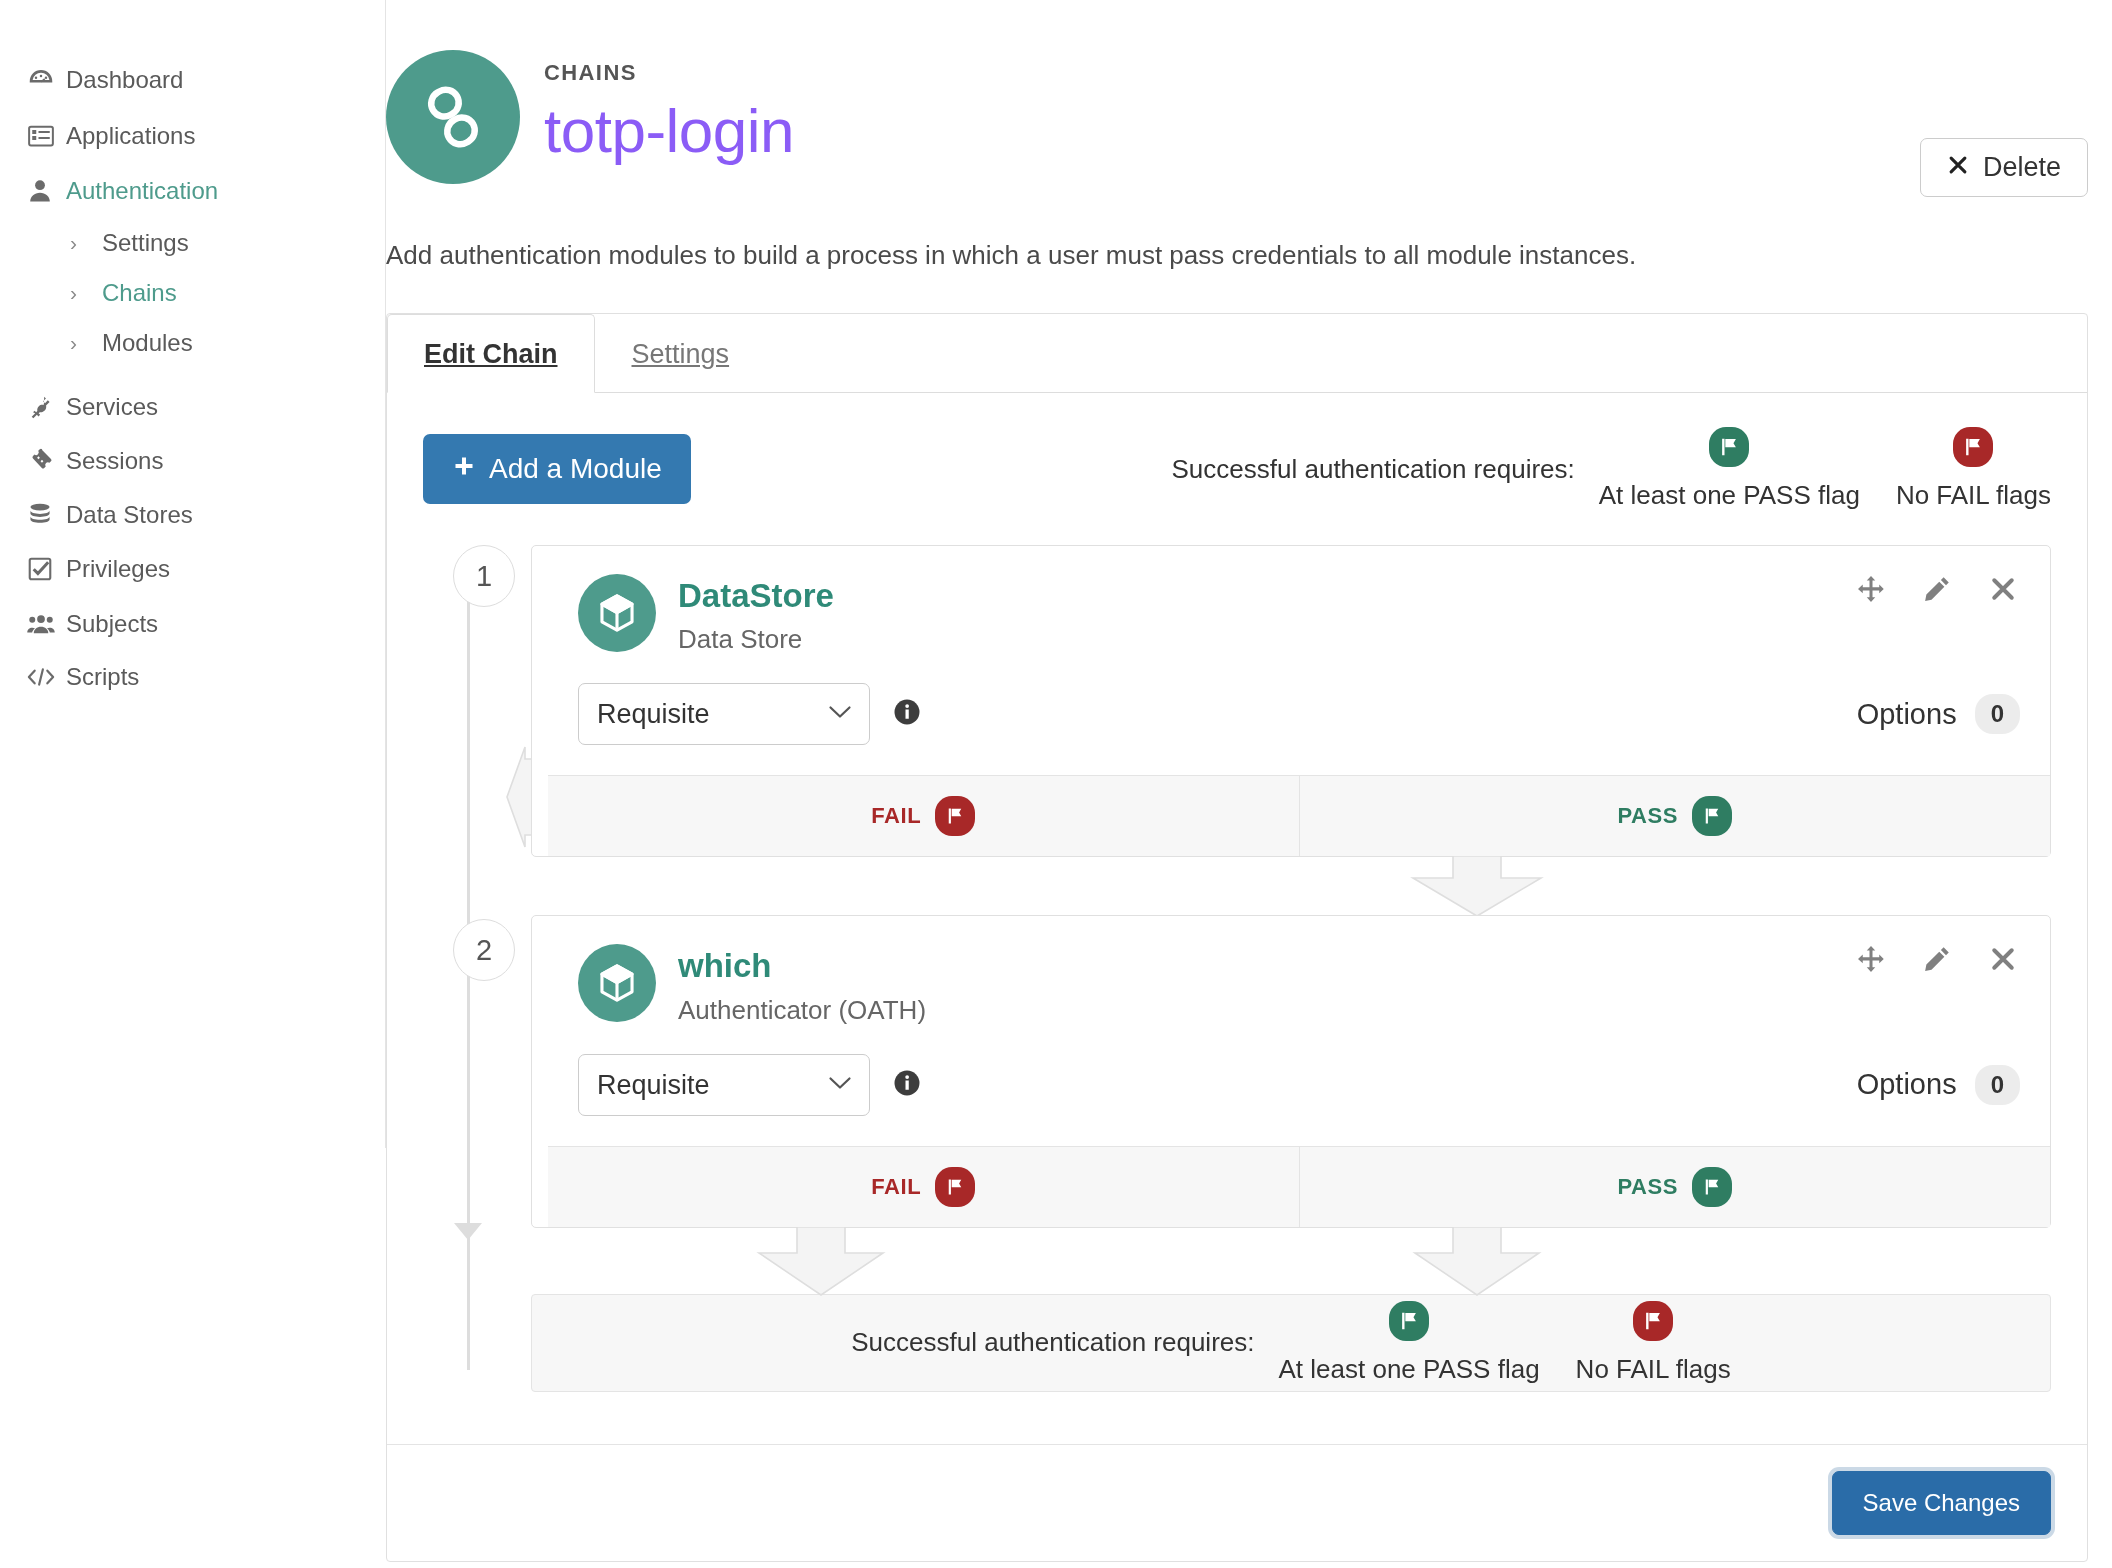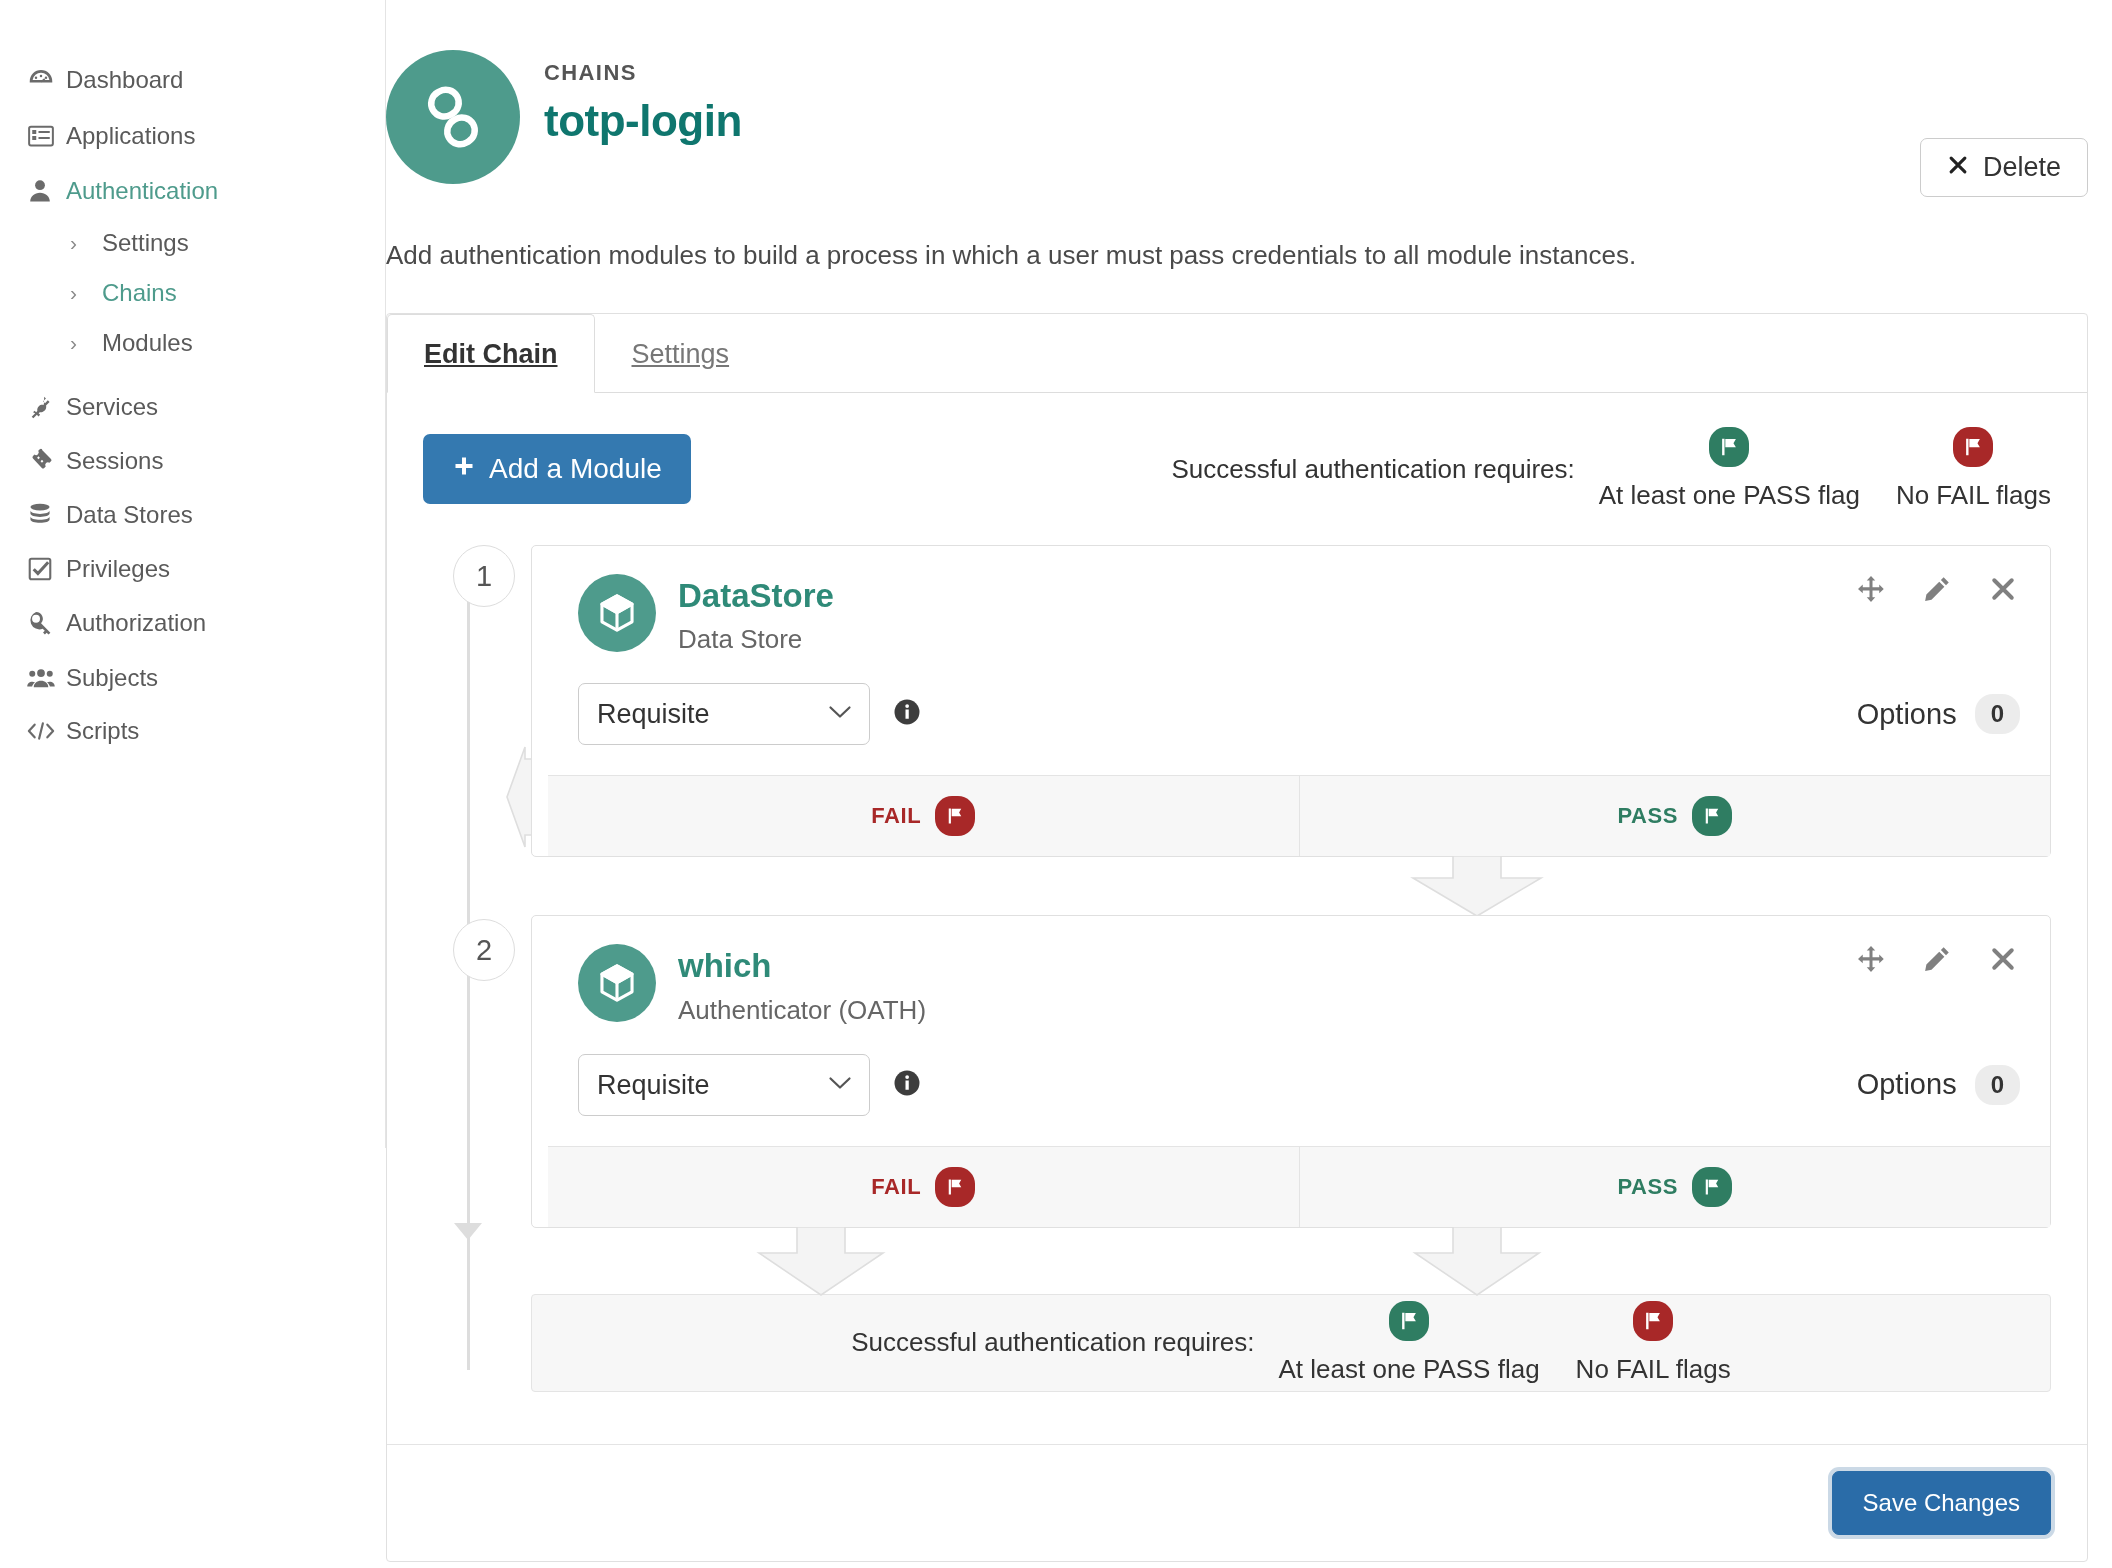--- a/index.html
+++ b/index.html
@@ -50,21 +50,21 @@
     background:#4e9b8c; flex:0 0 134px;
     display:flex; align-items:center; justify-content:center;
     margin-top:6px;
   }
   .head-text { margin-left:24px; padding-top:18px; }
   .eyebrow {
     font-size:22px; font-weight:bold; letter-spacing:1.4px;
     color:#555; text-transform:uppercase; line-height:1;
   }
   .page-title {
-    font-size:44px; font-weight:700; color:#0f766e;
+    font-size:62px; font-weight:400; color:#8b5cf6;
     margin-top:14px; line-height:1.05; letter-spacing:-0.5px;
   }
   .delete-btn {
     position:absolute; right:24px; top:138px;
     border:1px solid #ccc; border-radius:7px; background:#fff;
     font-size:27px; color:#333; padding:13px 26px;
     display:flex; align-items:center; gap:14px; cursor:pointer;
     font-family:"Liberation Sans", sans-serif;
   }
   .desc { font-size:26px; color:#4a4a4a; margin:56px 0 0 0; }
@@ -252,28 +252,20 @@
     <div class="nav-item">
       <span class="ico">
         <svg width="28" height="28" viewBox="0 0 24 24" fill="none" stroke="#6b6b6b" stroke-width="1.8">
             <rect x="3.2" y="3.2" width="17.6" height="17.6" rx="1.5"></rect>
             <path d="M6.6 12.2l3.6 3.6L19 6.2" stroke-width="2.6"></path>
           </svg>
       </span>
       <span class="label">Privileges</span>
     </div>
 
-    <div class="nav-item">
-      <span class="ico">
-        <svg width="28" height="28" viewBox="0 0 24 24" fill="#6b6b6b">
-            <path d="M8.6 2.6a5.8 5.8 0 014.3 9.7l8 8-1.6 1.6-1.6-1.6-1.5 1.5-1.6-1.6 1.5-1.5-1.8-1.8A5.8 5.8 0 118.6 2.6zm0 2.4a3.4 3.4 0 100 6.8 3.4 3.4 0 000-6.8z"></path>
-          </svg>
-      </span>
-      <span class="label">Authorization</span>
-    </div>
 
     <div class="nav-item">
       <span class="ico">
         <svg width="30" height="30" viewBox="0 0 24 24" fill="#6b6b6b">
             <circle cx="12" cy="8" r="3.1"></circle>
             <circle cx="5" cy="8.6" r="2.4"></circle>
             <circle cx="19" cy="8.6" r="2.4"></circle>
             <path d="M6.2 19.4c0-3.2 2.6-5.2 5.8-5.2s5.8 2 5.8 5.2z"></path>
             <path d="M1 18.8c0-2.4 1.7-3.9 4.1-3.9.8 0 1.5.2 2.1.4-1.3 1-2.1 2.4-2.3 3.5zM23 18.8c0-2.4-1.7-3.9-4.1-3.9-.8 0-1.5.2-2.1.4 1.3 1 2.1 2.4 2.3 3.5z"></path>
           </svg>

